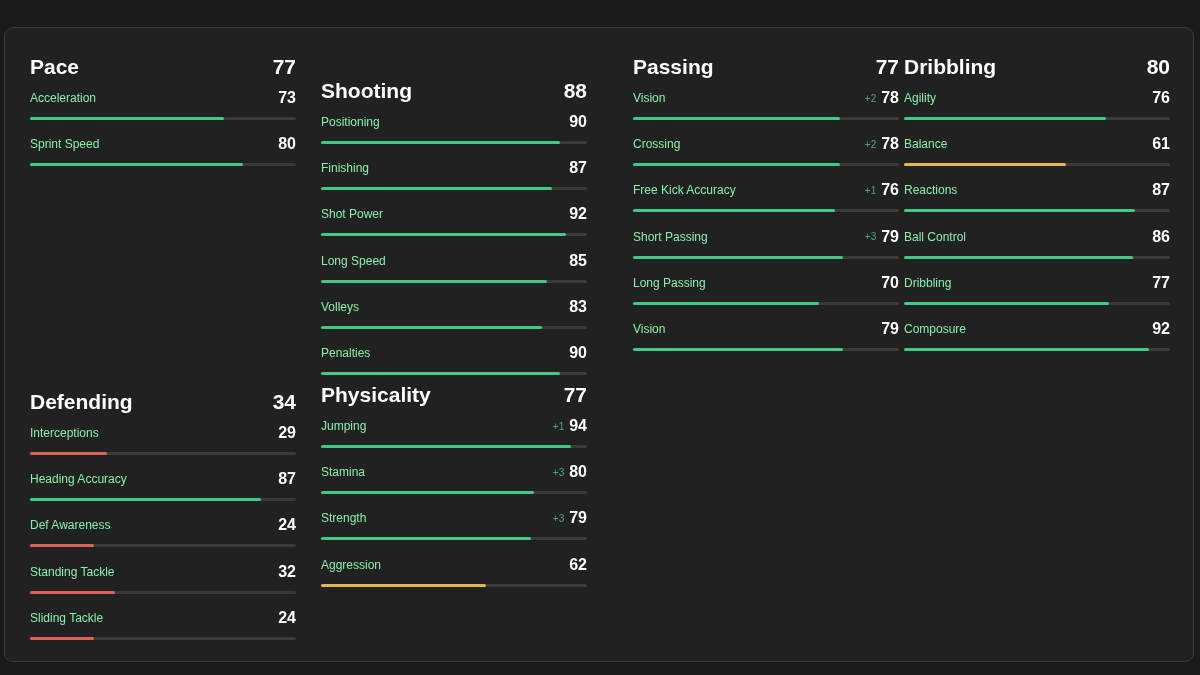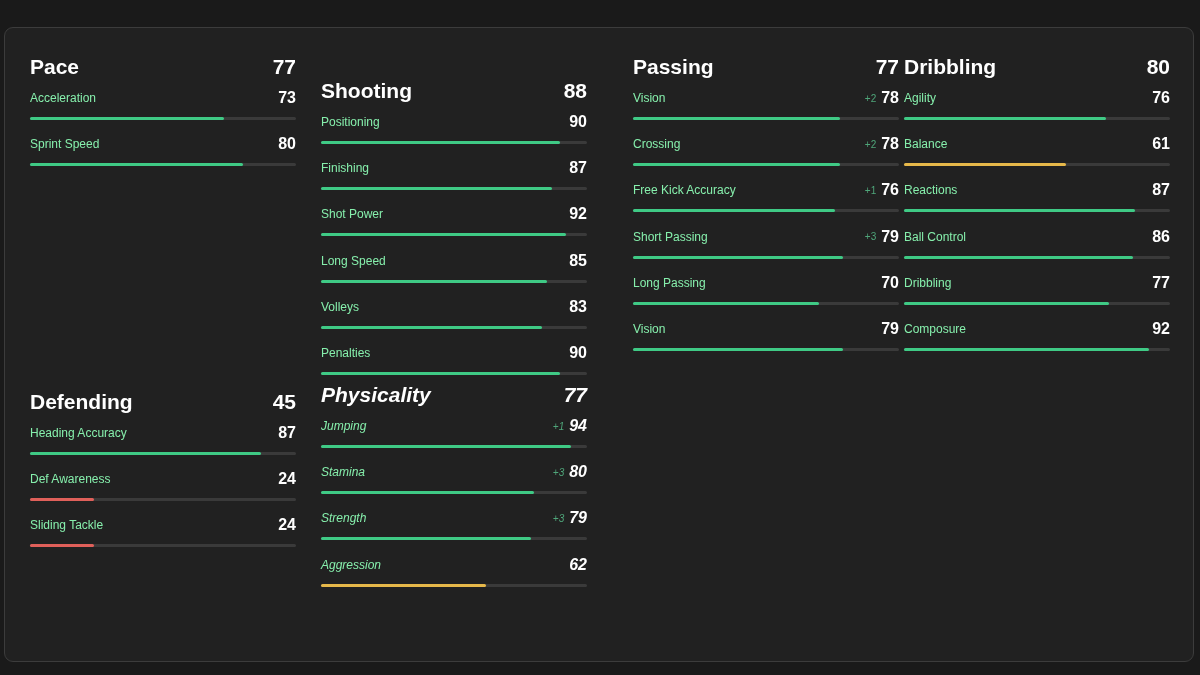--- a/index.html
+++ b/index.html
@@ -280,22 +280,34 @@
          </span>
        </div>
        <div class="track">
          <div class="fill" style="width:92%;background:#3fca85"></div>
        </div>
       </div>
     </div>
     <div class="group" style="left: 25px; top: 359px;">
       <div class="g-head">
        <span>Defending</span>
-       <span>45</span>
-     </div>
+       <span>34</span>
+     </div>
+      <div class="stat">
+        <div class="stat-row">
+         <span class="stat-name">Interceptions</span>
+         <span class="stat-right">
+           <span class="delta"></span>
+           <span class="stat-val">29</span>
+         </span>
+       </div>
+       <div class="track">
+         <div class="fill" style="width:29%;background:#e0605a"></div>
+       </div>
+      </div>
       <div class="stat">
         <div class="stat-row">
          <span class="stat-name">Heading Accuracy</span>
          <span class="stat-right">
            <span class="delta"></span>
            <span class="stat-val">87</span>
          </span>
        </div>
        <div class="track">
          <div class="fill" style="width:87%;background:#3fca85"></div>
@@ -308,32 +320,44 @@
            <span class="delta"></span>
            <span class="stat-val">24</span>
          </span>
        </div>
        <div class="track">
          <div class="fill" style="width:24%;background:#e0605a"></div>
        </div>
       </div>
       <div class="stat">
         <div class="stat-row">
+         <span class="stat-name">Standing Tackle</span>
+         <span class="stat-right">
+           <span class="delta"></span>
+           <span class="stat-val">32</span>
+         </span>
+       </div>
+       <div class="track">
+         <div class="fill" style="width:32%;background:#e0605a"></div>
+       </div>
+      </div>
+      <div class="stat">
+        <div class="stat-row">
          <span class="stat-name">Sliding Tackle</span>
          <span class="stat-right">
            <span class="delta"></span>
            <span class="stat-val">24</span>
          </span>
        </div>
        <div class="track">
          <div class="fill" style="width:24%;background:#e0605a"></div>
        </div>
       </div>
     </div>
-    <div class="group" style="left: 316px; top: 352px; font-style: italic;">
+    <div class="group" style="left: 316px; top: 352px;">
       <div class="g-head">
        <span>Physicality</span>
        <span>77</span>
      </div>
       <div class="stat">
         <div class="stat-row">
          <span class="stat-name">Jumping</span>
          <span class="stat-right">
            <span class="delta">+1</span>
            <span class="stat-val">94</span>

